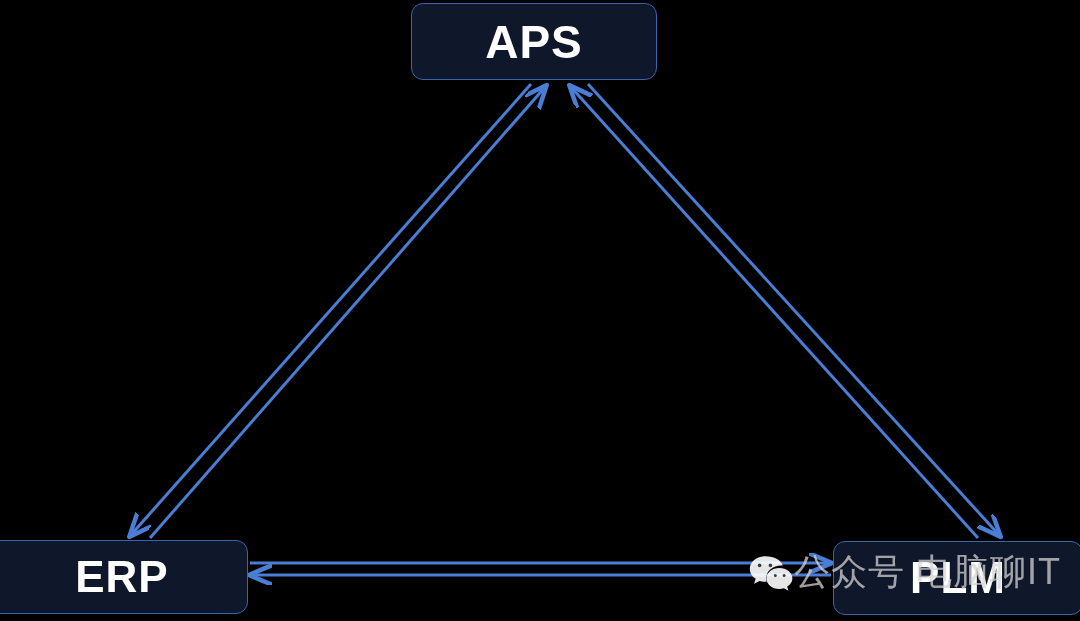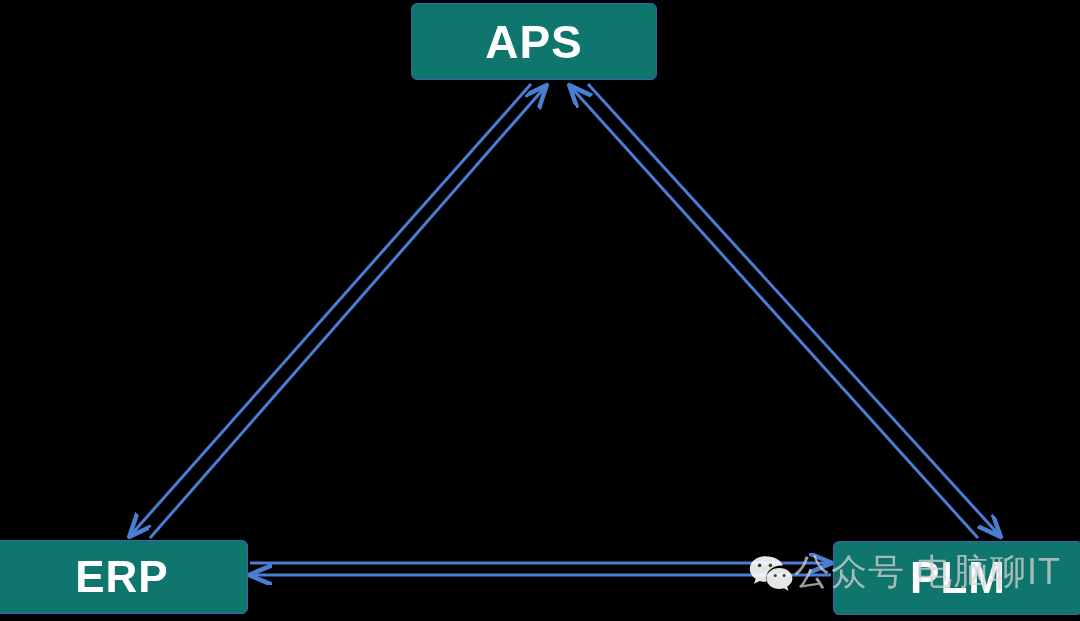--- a/index.html
+++ b/index.html
@@ -11,23 +11,23 @@
     position: relative;
     width: 1080px;
     height: 621px;
     background: #000000;
     overflow: hidden;
     font-family: "Liberation Sans", sans-serif;
   }
   .node {
     position: absolute;
     box-sizing: border-box;
-    background: #0f766e;
+    background: #0f172a;
     border: 1px solid #3A63B0;
-    border-radius: 6px;
+    border-radius: 12px;
     display: flex;
     align-items: center;
     justify-content: center;
     color: #FFFFFF;
     font-weight: bold;
     letter-spacing: 1px;
     z-index: 3;
   }
   #node-aps {
     left: 411px;

